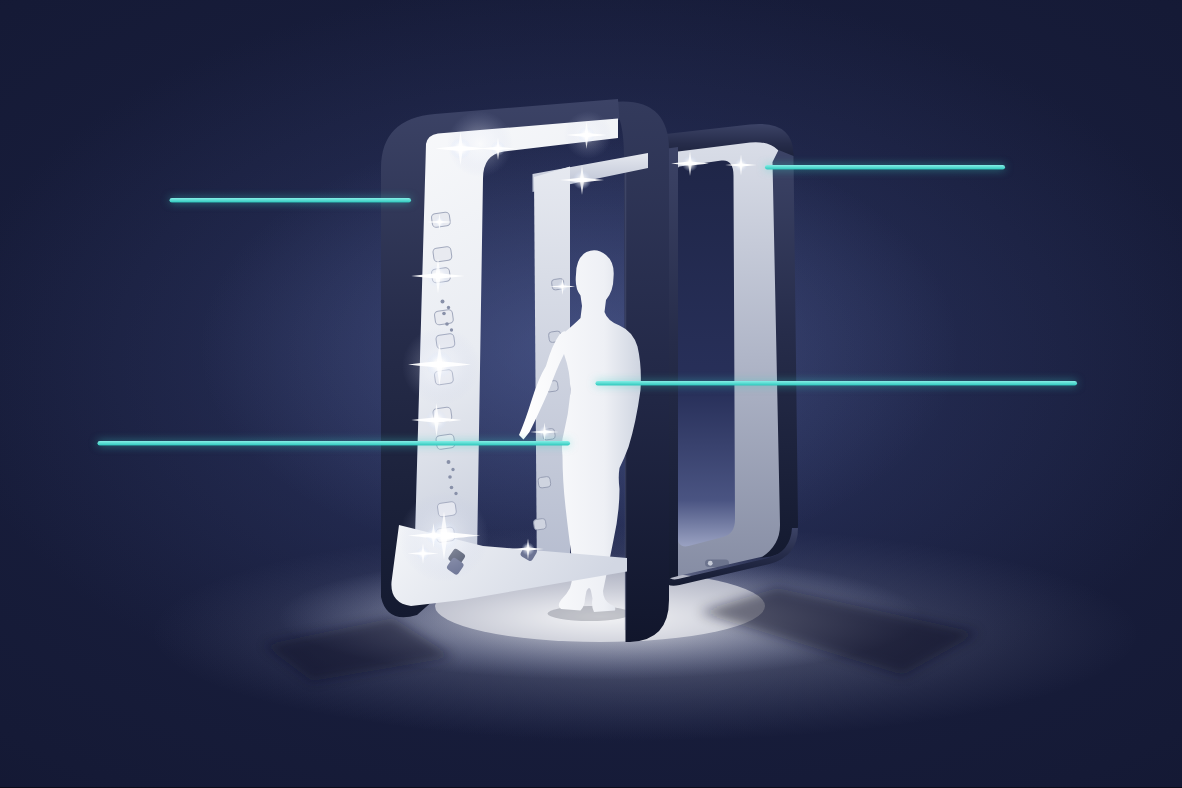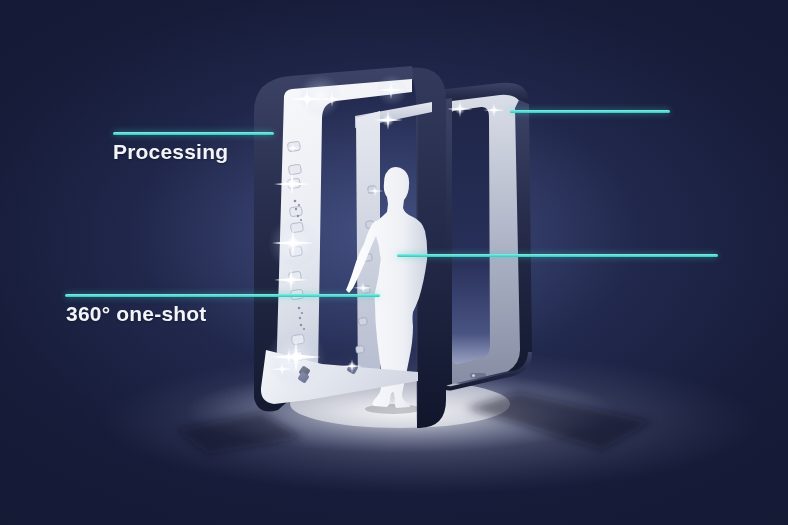--- a/index.html
+++ b/index.html
@@ -224,33 +224,31 @@
       <use href="#flare" transform="translate(291,280) scale(.8)"></use>
       <use href="#flare" transform="translate(296,357) scale(1.15)"></use>
       <use href="#flare" transform="translate(282,369) scale(.5)"></use>
       <use href="#flare" transform="translate(289,357) scale(.6)"></use>
     </g>
   </svg>
 
   <div class="callout">
     <div class="tealline" id="line-processing"></div>
     <div class="label" id="label-processing">
-      <span>Processing</span>
     </div>
   </div>
 
   <div class="callout">
     <div class="tealline" id="line-scan"></div>
 
   </div>
 
   <div class="callout">
     <div class="tealline" id="line-images"></div>
     <div class="label" id="label-images">
-      <span>360° one-shot</span>
     </div>
   </div>
 
   <div class="callout">
     <div class="tealline" id="line-bodydata"></div>
 
   </div>
 
 </div>
 

